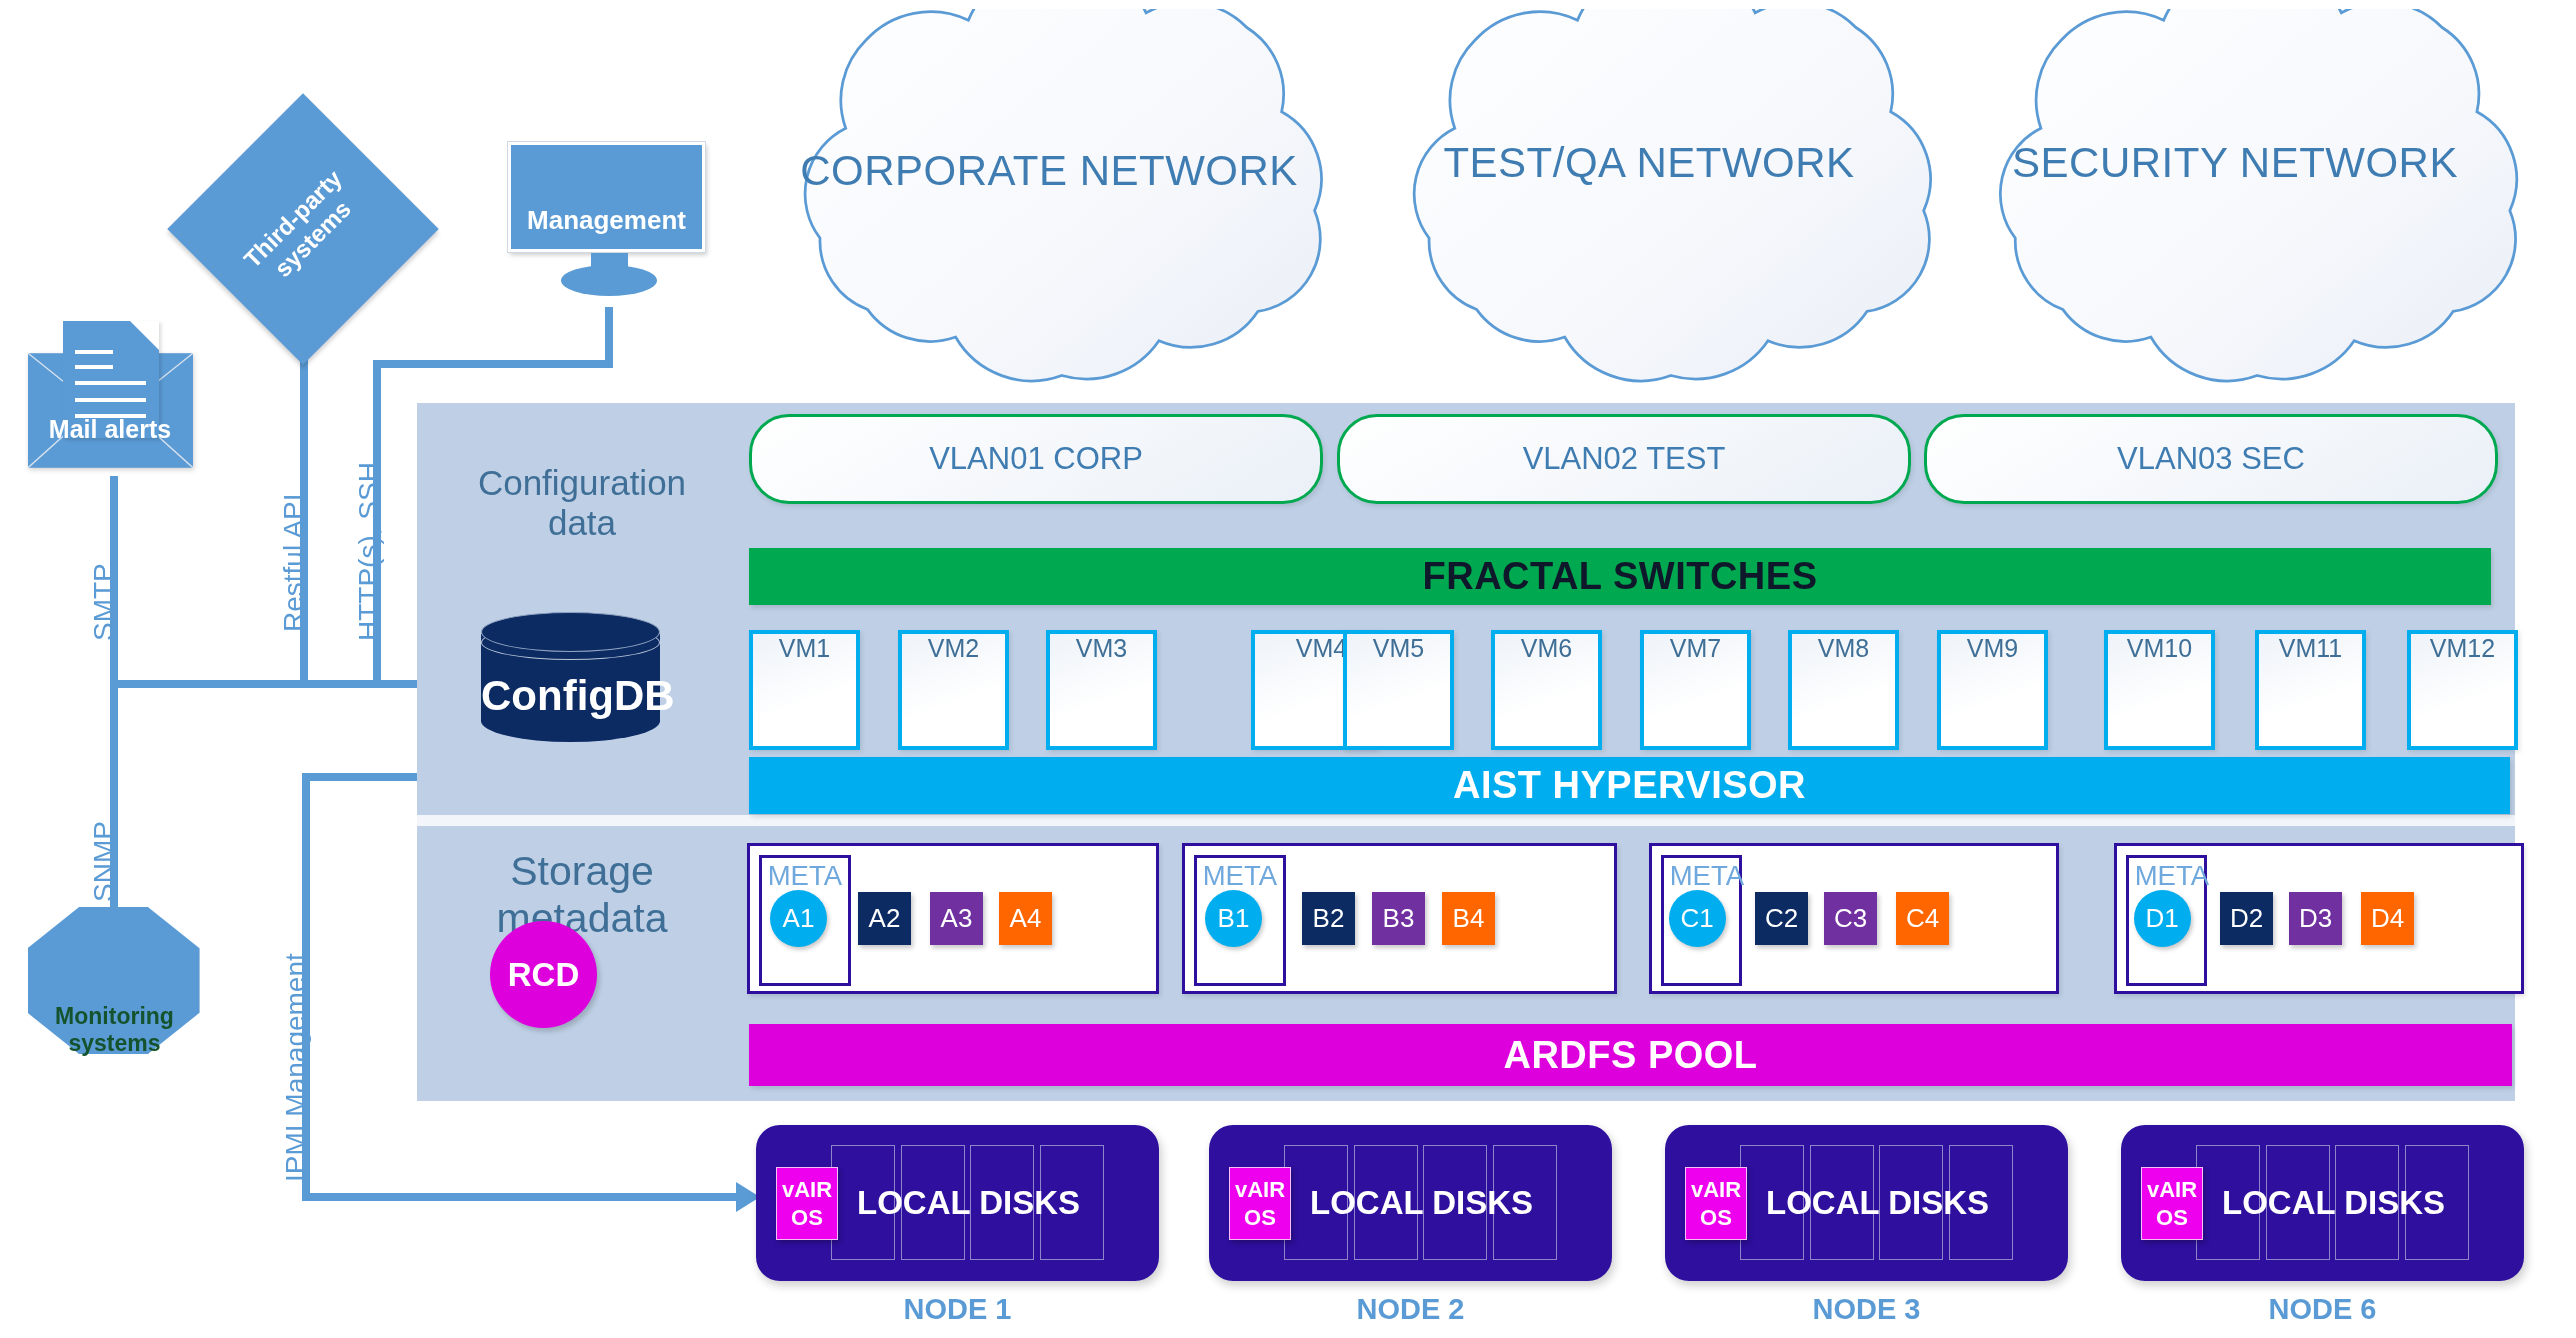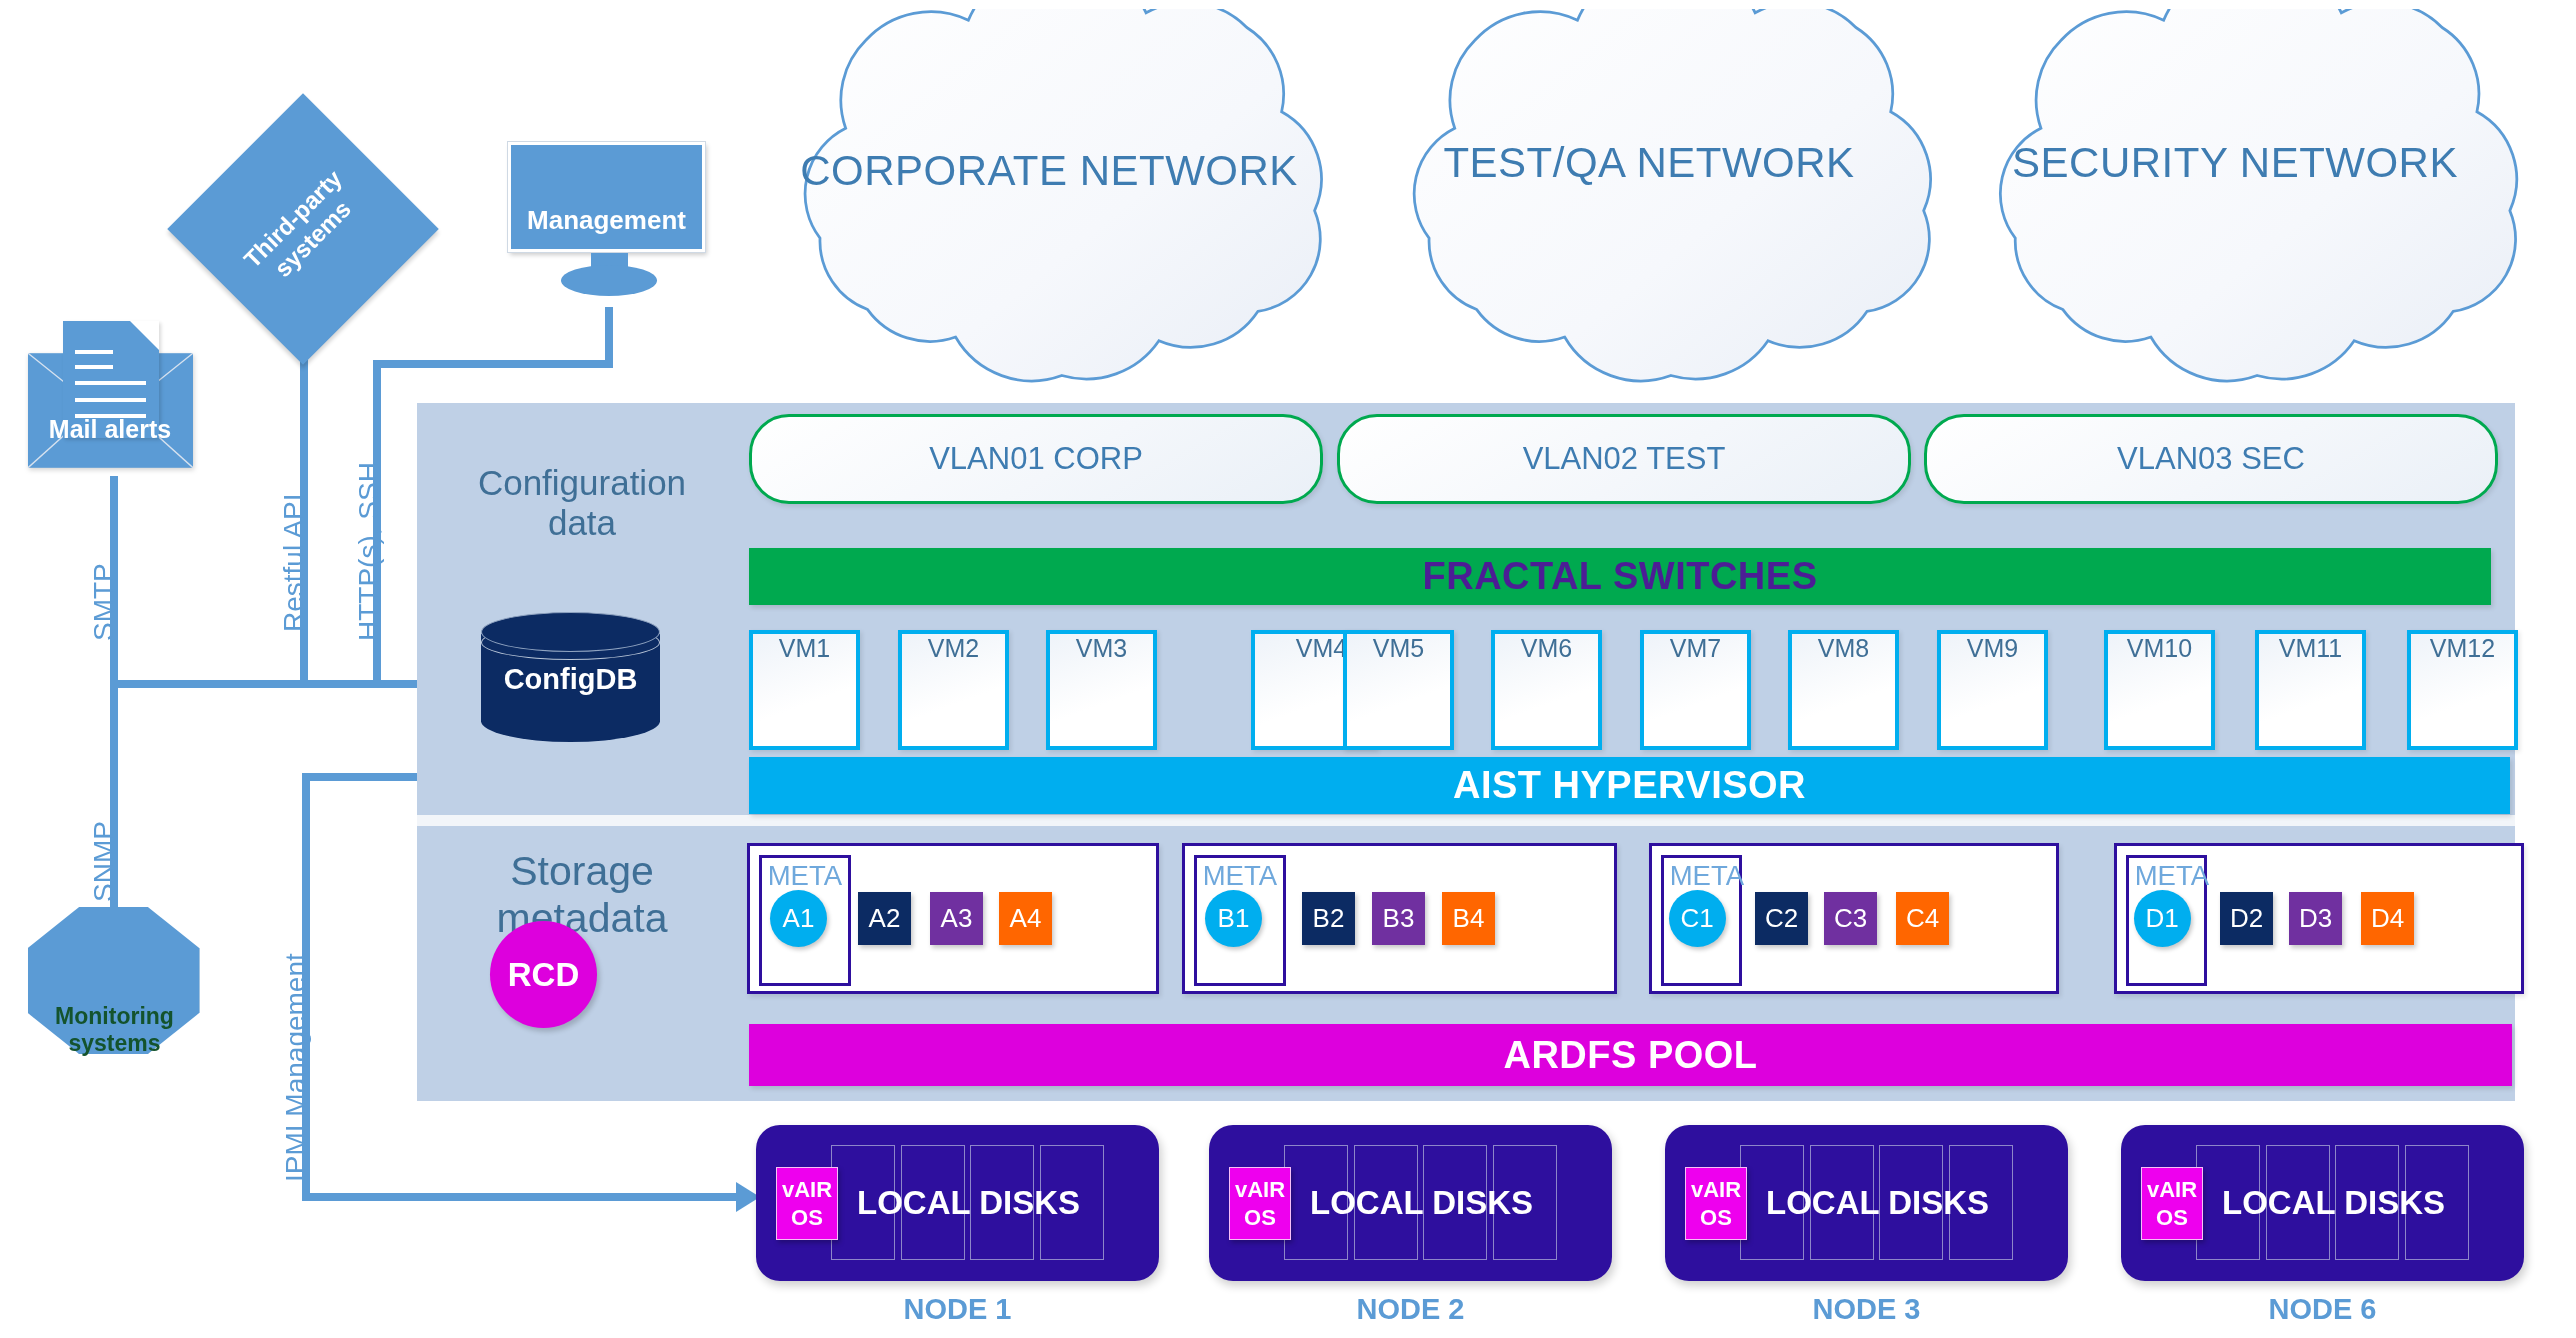--- a/index.html
+++ b/index.html
@@ -77,21 +77,21 @@
   .vlan{
     background:linear-gradient(150deg,#ffffff 0%,#f4f7fb 55%,#eaf0f7 100%);
     border:3.7px solid #00A94F;border-radius:40px;
     display:flex;align-items:center;justify-content:center;
     color:#3E7CB1;font-size:31px;
     box-shadow:1.8px 2.7px 5.5px rgba(0,0,0,.10);
   }
 
   .greenbar{
     background:#00A94F;display:flex;align-items:center;justify-content:center;
-    color:#4c1d95;font-weight:bold;font-size:38px;letter-spacing:0.5px;
+    color:#0f172a;font-weight:bold;font-size:38px;letter-spacing:0.5px;
     box-shadow:1.8px 2.7px 4.6px rgba(0,0,0,.12);
   }
   .bluebar{
     background:#00AEEF;display:flex;align-items:center;justify-content:center;
     color:#fff;font-weight:bold;font-size:38px;letter-spacing:0.5px;
     box-shadow:1.8px 2.7px 4.6px rgba(0,0,0,.12);
   }
   .magentabar{
     background:#DD00DD;display:flex;align-items:center;justify-content:center;
     color:#fff;font-weight:bold;font-size:38px;letter-spacing:0.5px;
@@ -105,21 +105,21 @@
     color:#3F6F96;font-size:25px;
     box-shadow:1.8px 1.8px 4.6px rgba(0,0,0,.10);
   }
 
   
   .cyl{position:absolute;}
   .cyl-body{position:absolute;left:0;background:#0C2B63;}
   .cyl-top{position:absolute;left:0;background:#0C2B63;border-radius:50%;border:0.9px solid #8fa3c0;box-sizing:border-box;}
   .cyl-ring{position:absolute;left:0;border:0.9px solid #b9c6d8;border-radius:50%;box-sizing:border-box;background:#0C2B63;}
   .cyl-bottom{position:absolute;left:0;background:#0C2B63;border-radius:50%;}
-  .cyl-label{position:absolute;width:100%;text-align:center;color:#fff;font-weight:bold;font-size:29px;}
+  .cyl-label{position:absolute;width:100%;text-align:center;color:#fff;font-weight:bold;font-size:42px;margin-top:9px;}
 
   .rcd{
     border-radius:50%;background:#DD00DD;
     display:flex;align-items:center;justify-content:center;
     color:#fff;font-weight:bold;font-size:33px;
     box-shadow:2.7px 3.7px 5.5px rgba(0,0,0,.18);
   }
 
   
   .metagroup{

